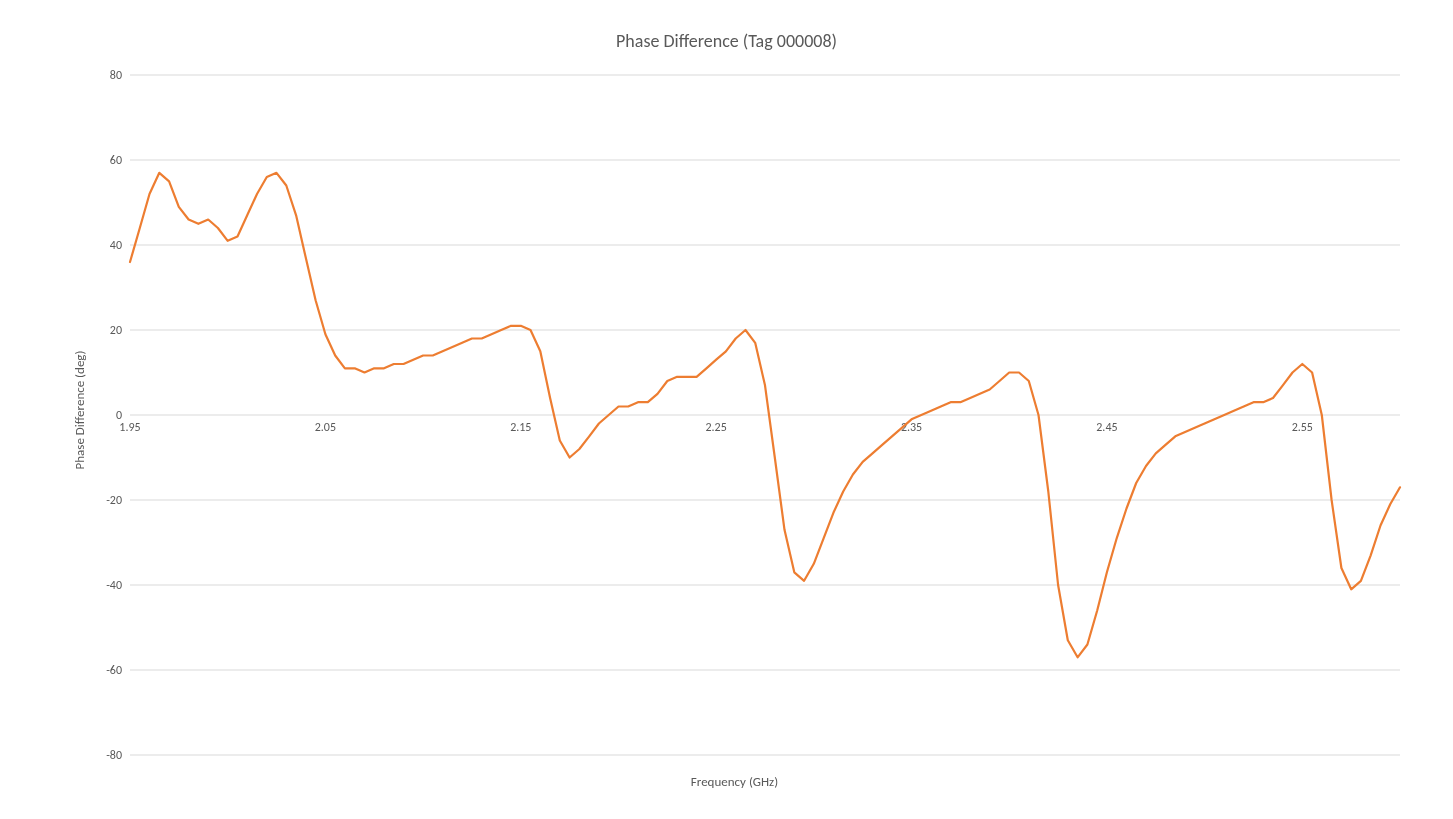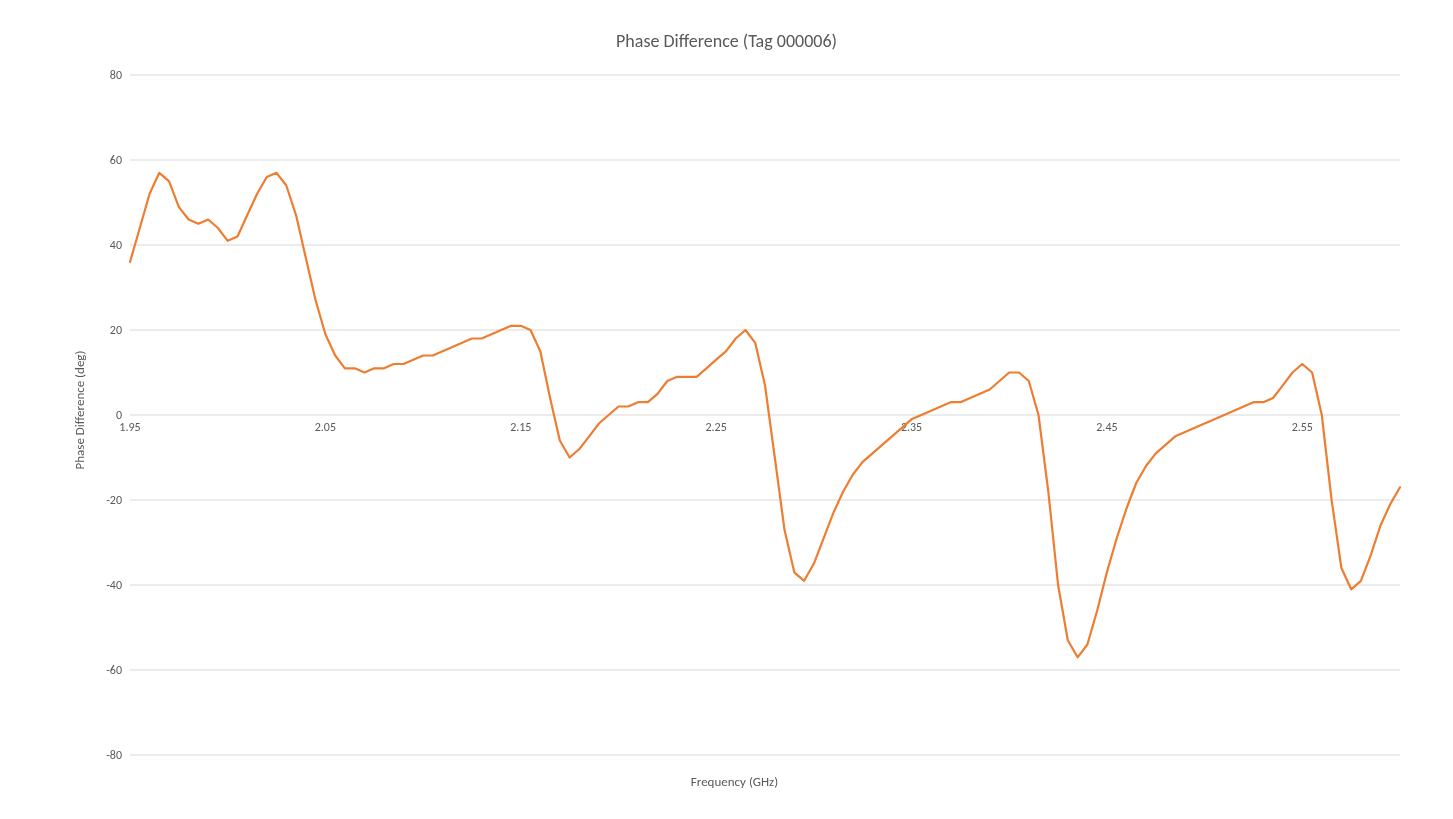--- a/index.html
+++ b/index.html
@@ -56,21 +56,21 @@
     stroke: #ED7D31;
     stroke-width: 2.2;
     stroke-linejoin: round;
     stroke-linecap: round;
   }
 </style>
 </head>
 <body>
 
 <div class="chart-container">
-  <div class="title">Phase Difference (Tag 000006)</div>
+  <div class="title">Phase Difference (Tag 000008)</div>
   <div class="ylabel">Phase Difference (deg)</div>
   <div class="xlabel">Frequency (GHz)</div>
   <svg id="chart-svg" width="1453" height="819">
       <line x1="130" x2="1400" y1="755" y2="755" class="grid-line"></line>
       <text x="122" y="759" text-anchor="end" class="axis-tick-label">-80</text>
       <line x1="130" x2="1400" y1="670" y2="670" class="grid-line"></line>
       <text x="122" y="674" text-anchor="end" class="axis-tick-label">-60</text>
       <line x1="130" x2="1400" y1="585" y2="585" class="grid-line"></line>
       <text x="122" y="589" text-anchor="end" class="axis-tick-label">-40</text>
       <line x1="130" x2="1400" y1="500" y2="500" class="grid-line"></line>

